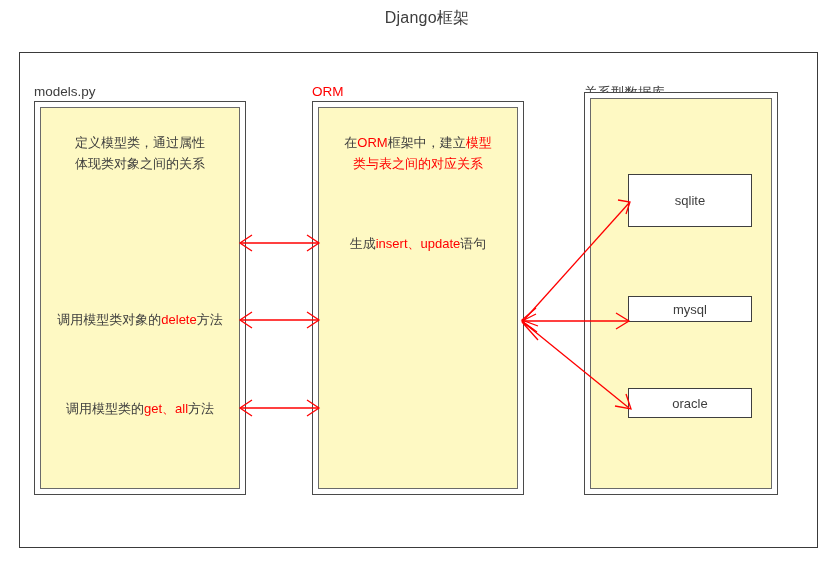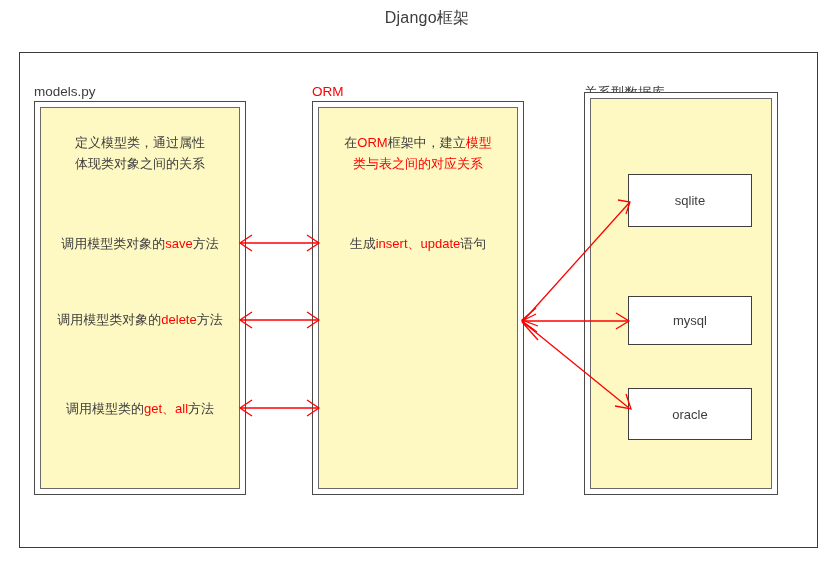--- a/index.html
+++ b/index.html
@@ -107,22 +107,22 @@
     border: 1.6px solid #3f3f3f;
     box-sizing: border-box;
     background: #ffffff;
     font-size: 13px;
     color: #3d3d3d;
     display: flex;
     align-items: center;
     justify-content: center;
   }
   #db-sqlite { left: 628px; top: 174px; width: 124px; height: 53px; }
-  #db-mysql  { left: 628px; top: 296px; width: 124px; height: 49px; text-align: right; }
-  #db-oracle { left: 628px; top: 388px; width: 124px; height: 52px; }
+  #db-mysql  { left: 628px; top: 296px; width: 124px; height: 26px; text-align: right; }
+  #db-oracle { left: 628px; top: 388px; width: 124px; height: 30px; }
 
   
   #arrows {
     position: absolute;
     left: 0;
     top: 0;
     width: 830px;
     height: 562px;
     pointer-events: none;
   }
@@ -141,23 +141,20 @@
 <div class="col-header black" id="header-db">关系型数据库</div>
 
 <div class="column" id="col-models">
   <div class="column-inner">
 
     <div class="row-text block" id="models-desc">
       <span>定义模型类，通过属性</span><br>
       <span>体现类对象之间的关系</span>
     </div>
 
-    <div class="row-text" id="models-save">
-      <span>调用模型类对象的</span><span class="r">save</span><span>方法</span>
-    </div>
 
     <div class="row-text" id="models-delete">
       <span>调用模型类对象的</span><span class="r">delete</span><span>方法</span>
     </div>
 
     <div class="row-text" id="models-get">
       <span>调用模型类的</span><span class="r">get、all</span><span>方法</span>
     </div>
 
   </div>

